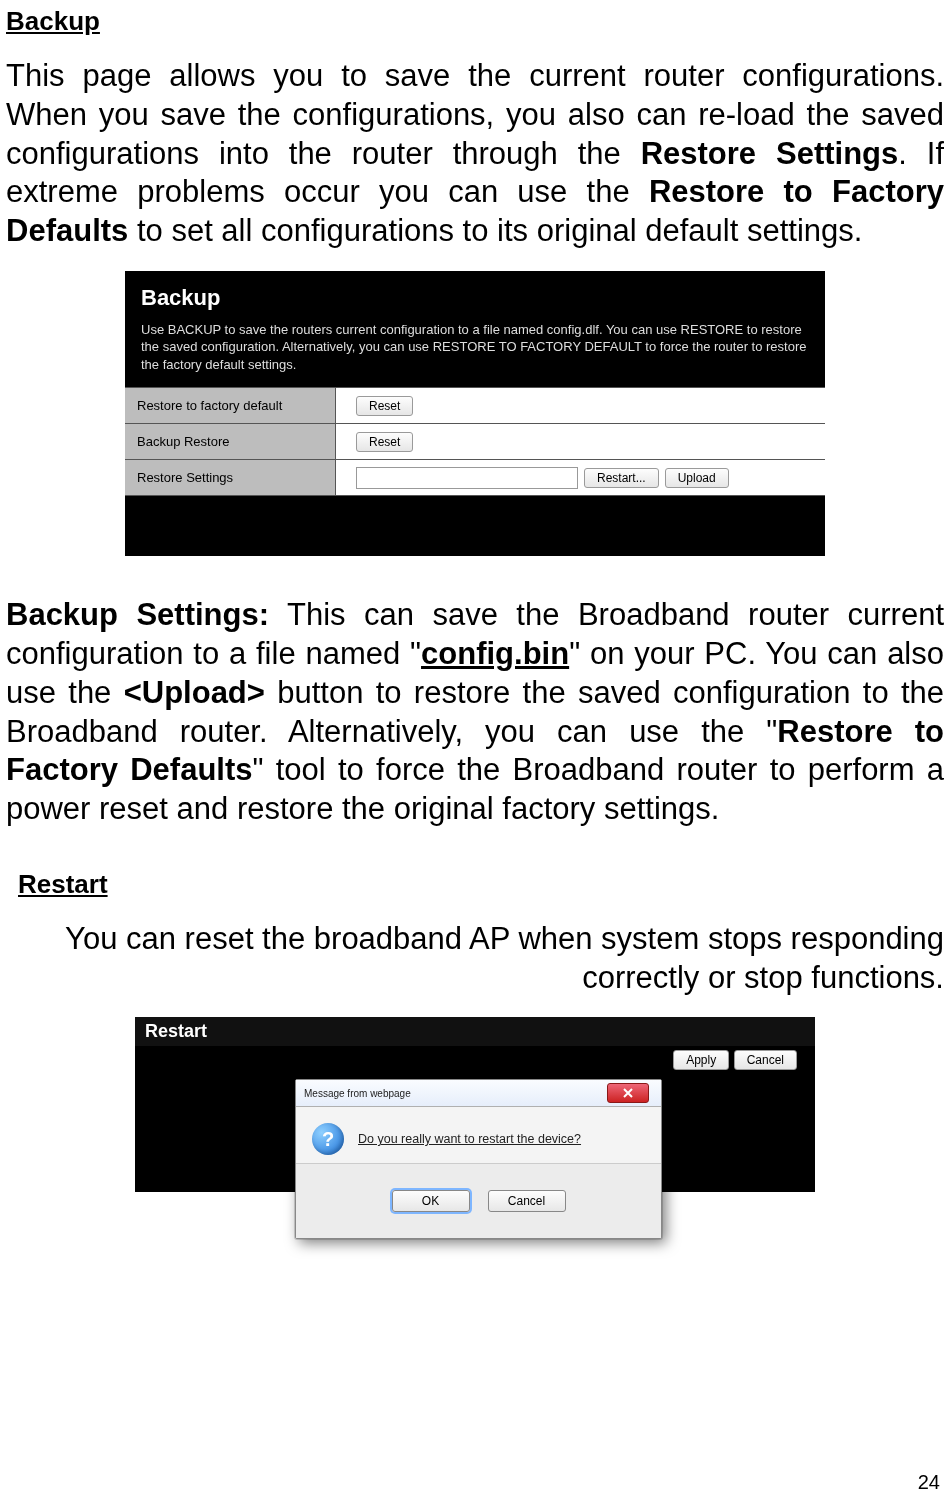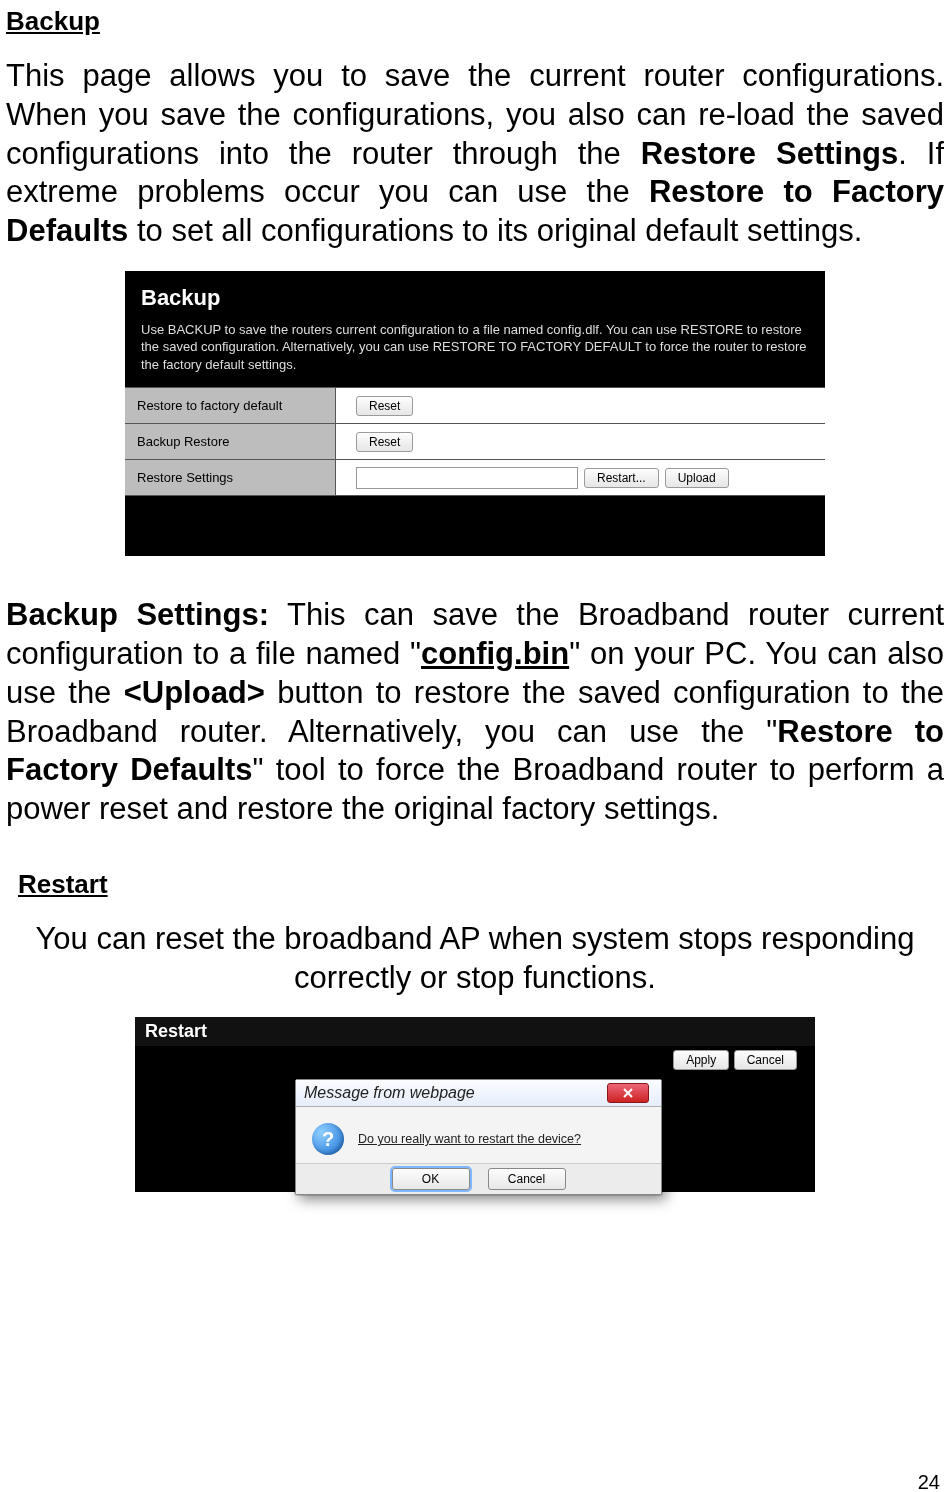--- a/index.html
+++ b/index.html
@@ -126,23 +126,22 @@
     box-shadow: 0 0 0 1px rgba(0,0,0,0.15), 4px 4px 14px rgba(0,0,0,0.5);
     font-family: "Segoe UI", Tahoma, sans-serif;
     border-radius: 2px;
   }
   .dlg-titlebar {
     display: flex;
     align-items: center;
     background: linear-gradient(#fafcff,#e6eefb);
     border-bottom: 1px solid #b0b0b0;
     padding: 3px 12px 3px 8px;
-    font-size: 16px;
+    font-size: 10px;
     color: #222;
-    font-style: italic;
   }
   .dlg-titlebar .ttext { flex: 1; }
   .dlg-close {
     width: 40px;
     height: 18px;
     background: linear-gradient(#e67,#c22);
     border: 1px solid #8a1818;
     border-radius: 3px;
     display: flex;
     align-items: center;
@@ -171,21 +170,21 @@
     box-shadow: inset -2px -2px 4px rgba(0,0,0,0.25);
   }
   .dlg-msg {
     font-size: 12.5px;
     color: #222;
     text-decoration: underline;
   }
   .dlg-btnrow {
     background: #ececec;
     border-top: 1px solid #ccc;
-    padding: 4px 14px;
+    padding: 26px 14px;
     display: flex;
     justify-content: center;
     gap: 18px;
   }
   .dlg-btn {
     min-width: 78px;
     padding: 3px 10px;
     font-size: 12px;
     background: linear-gradient(#fdfdfd,#e7e7e7);
     border: 1px solid #888;
@@ -246,21 +245,21 @@
 
   <p class="body-text">
     <span class="bold">Backup Settings:</span><span> This can save the Broadband router current configuration to a file named "</span><span class="bold ul">config.bin</span><span>" on your PC. You can also use the </span><span class="bold">&lt;Upload&gt;</span><span> button to restore the saved configuration to the Broadband router. Alternatively, you can use the "</span><span class="bold">Restore to Factory Defaults</span><span>" tool to force the Broadband router to perform a power reset and restore the original factory settings.</span>
   </p>
 
   <div style="height:20px"></div>
   <div class="restart-heading-wrap">
     <h1 class="section-heading">Restart</h1>
   </div>
 
-  <p class="body-text" style="text-align:center">You can reset the broadband AP when system stops responding correctly or stop functions.</p>
+  <p class="body-text" style="text-align:right">You can reset the broadband AP when system stops responding correctly or stop functions.</p>
 
   <div class="restart-shot">
     <div class="restart-title">Restart</div>
     <div class="apply-row">
       <button class="win-btn">Apply</button>
       <button class="win-btn">Cancel</button>
     </div>
     <div style="height:100px"></div>
 
     <div class="dialog">

